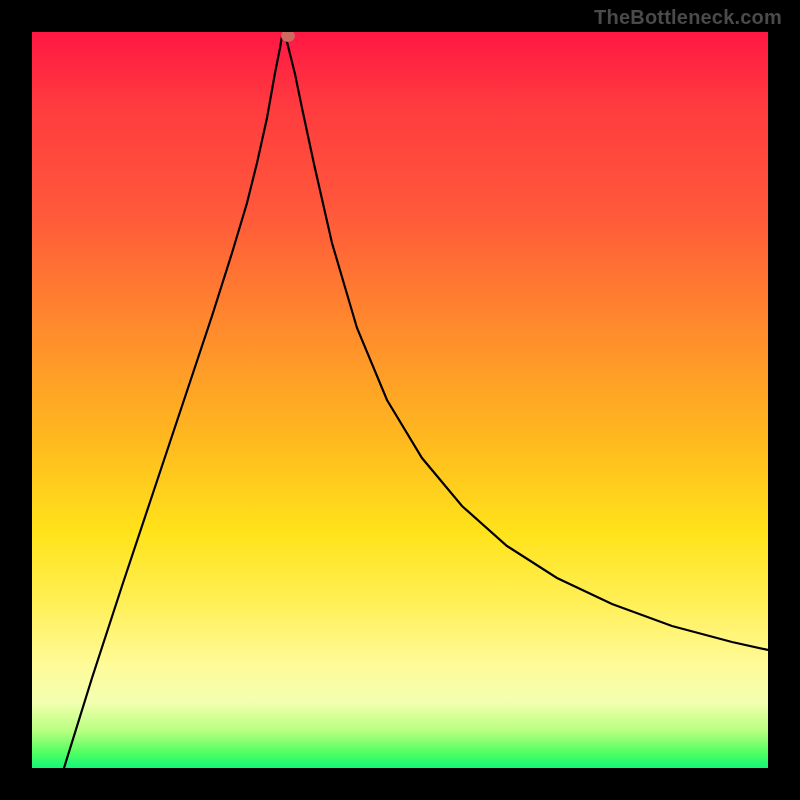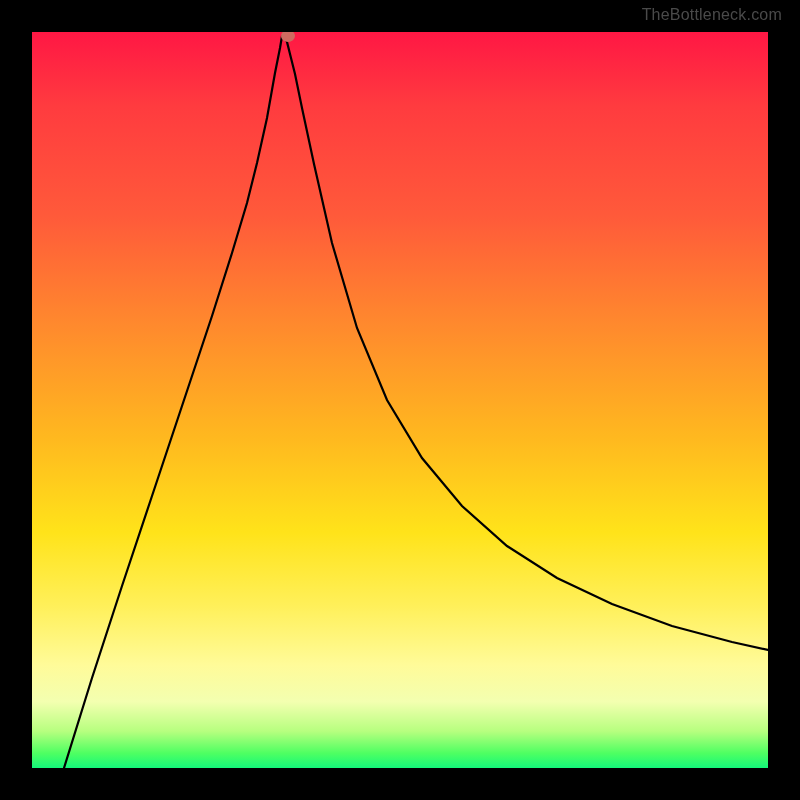--- a/index.html
+++ b/index.html
@@ -15,22 +15,22 @@
     position: relative;
     width: 800px;
     height: 800px;
     background: #000;
   }
   .watermark {
     position: absolute;
     top: 6px;
     right: 18px;
     color: #4a4a4a;
-    font-size: 16px;
-    font-weight: 400;
+    font-size: 20px;
+    font-weight: 700;
     letter-spacing: 0.2px;
     user-select: none;
   }
   .plot-area {
     position: absolute;
     left: 32px;
     top: 32px;
     width: 736px;
     height: 736px;
     overflow: hidden;

